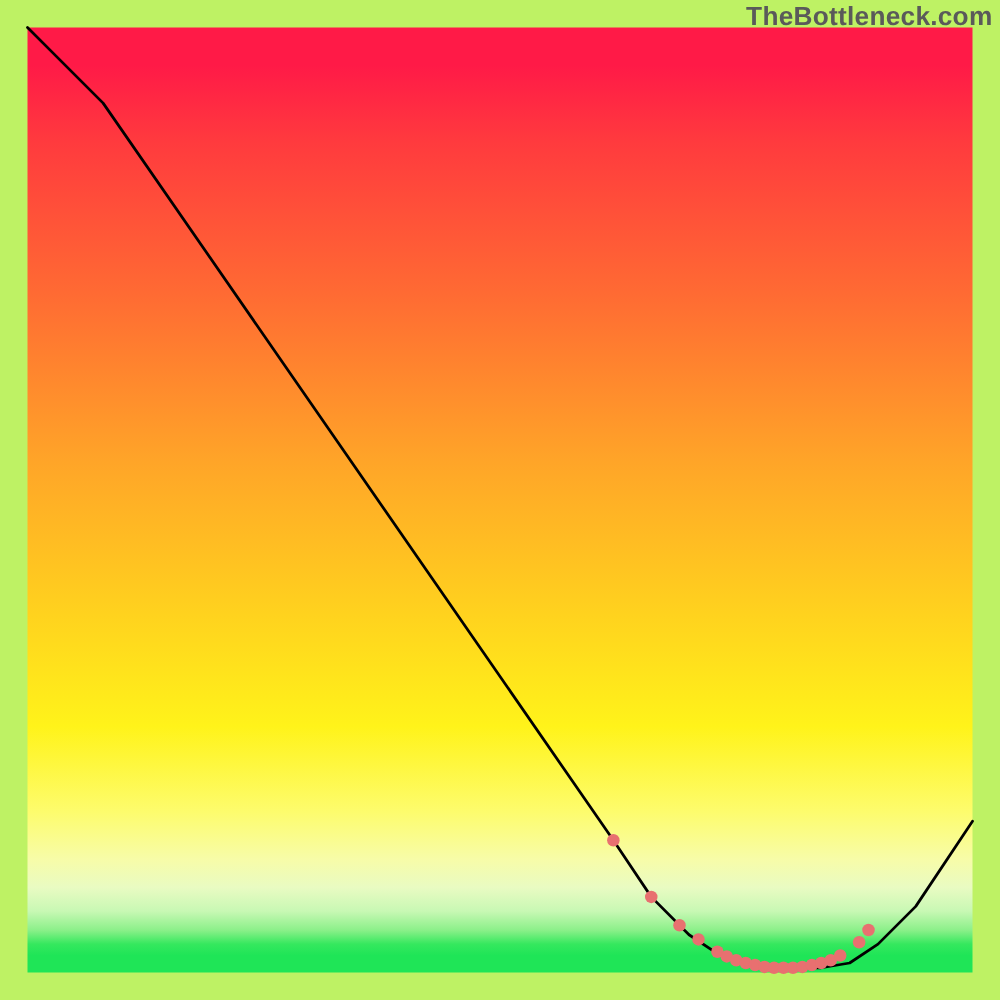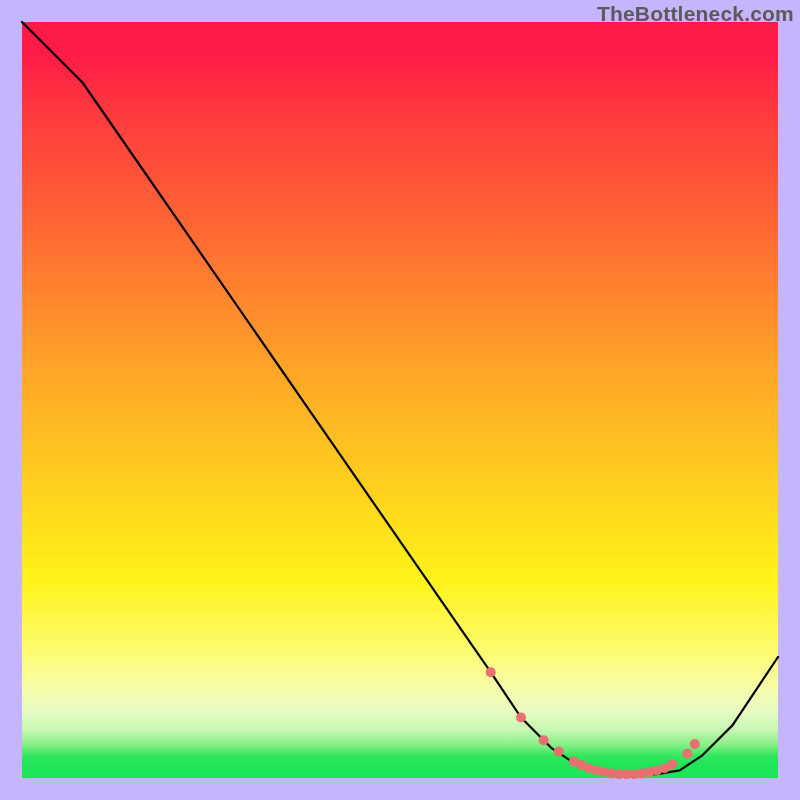--- a/index.html
+++ b/index.html
@@ -8,21 +8,21 @@
     width: 800px;
     height: 800px;
     background: #000;
     overflow: hidden;
     font-family: Arial, Helvetica, sans-serif;
   }
   .stage {
     position: relative;
     width: 800px;
     height: 800px;
-    background: #c4b5fd;
+    background: #bef264;
   }
   .plot-area {
     position: absolute;
     left: 22px;
     top: 22px;
     width: 756px;
     height: 756px;
     
     background: linear-gradient(
       to bottom,

